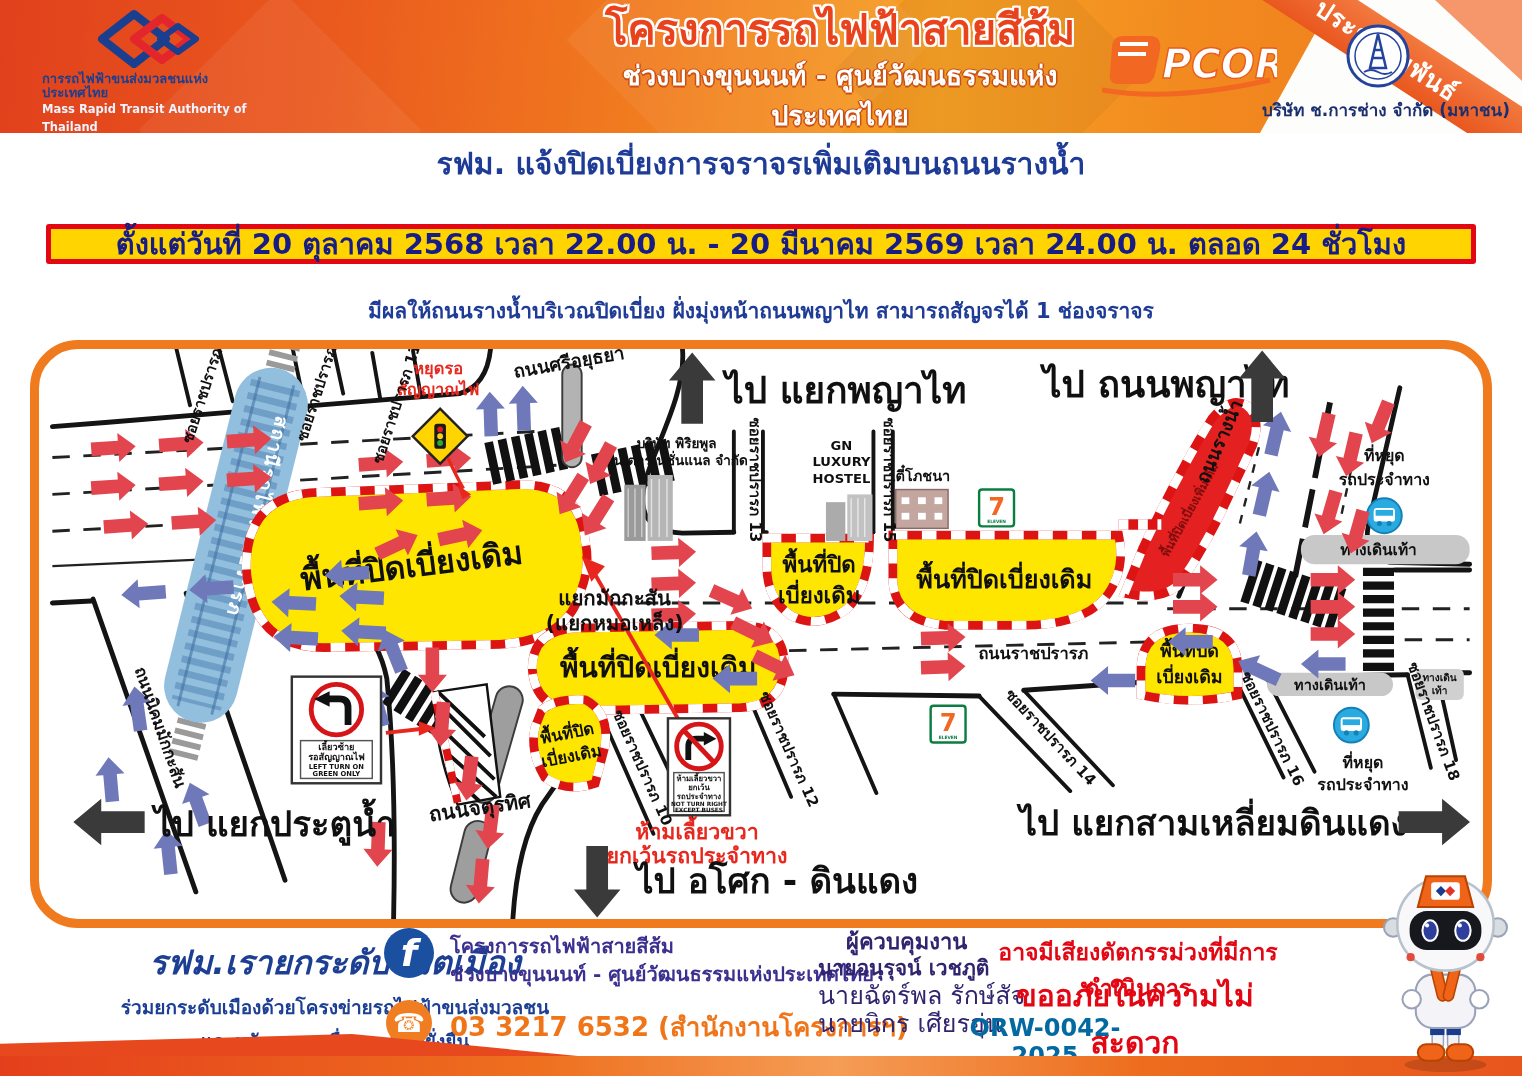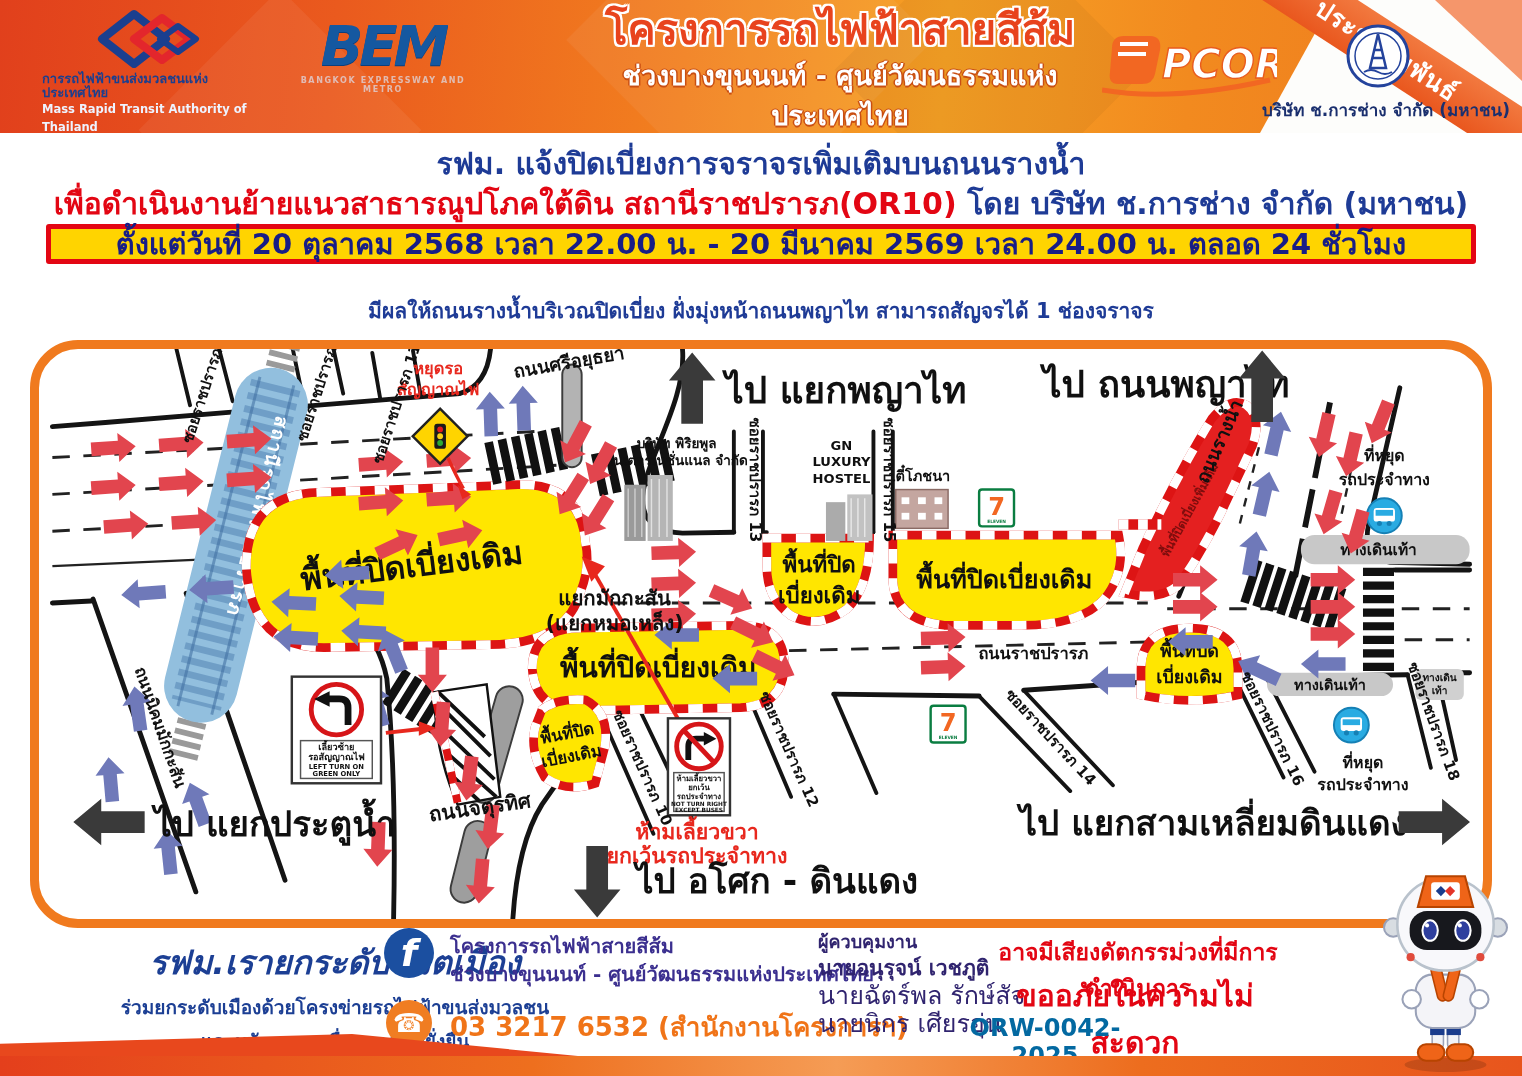--- a/index.html
+++ b/index.html
@@ -71,21 +71,21 @@
   .slogan-sub2{position:absolute;left:40px;top:1026px;width:590px;text-align:center;
       font-size:19px;font-weight:800;color:#1c3f94;}
   .fb-icon{position:absolute;left:384px;top:928px;width:50px;height:50px;border-radius:50%;
       background:#1b4fa0;color:#fff;font-size:38px;font-weight:800;text-align:center;line-height:50px;font-style:italic;}
   .fb-l1{position:absolute;left:450px;top:930px;font-size:20px;font-weight:800;color:#3b2f8f;}
   .fb-l2{position:absolute;left:450px;top:958px;font-size:20px;font-weight:800;color:#3b2f8f;}
   .ph-icon{position:absolute;left:386px;top:1000px;width:46px;height:46px;border-radius:50%;
       background:#f07d22;color:#fff;font-size:26px;text-align:center;line-height:46px;}
   .ph-num{position:absolute;left:450px;top:1006px;font-size:26px;font-weight:800;color:#f07418;}
   .sup{position:absolute;left:818px;top:928px;color:#30246f;}
-  .sup-title{font-size:18px;font-weight:800;line-height:27px;}
+  .sup-title{font-size:22px;font-weight:800;line-height:27px;margin-left:28px;}
   .sup-n1{font-size:21px;font-weight:800;line-height:27px;}
   .sup-n{font-size:25px;font-weight:400;line-height:28px;}
   .notice1{position:absolute;left:968px;top:934px;width:340px;text-align:center;
       font-size:23px;font-weight:800;color:#e30613;}
   .notice2{position:absolute;left:985px;top:972px;width:300px;text-align:center;
       font-size:30px;font-weight:800;color:#e30613;}
   .doc-no{position:absolute;left:955px;top:1014px;width:180px;text-align:center;
       font-size:24px;font-weight:800;color:#0369a1;}
   .mascot{position:absolute;left:1378px;top:868px;}
   .band{position:absolute;left:0;right:0;bottom:0;height:20px;
@@ -108,24 +108,20 @@
         <g fill="none" stroke-linejoin="round">
           <path d="M38,33 L70,8 L102,33 L70,58 Z" stroke="#1b3f8f" stroke-width="8"></path>
           <path d="M70,33 L98,12 L126,33 L98,54 Z" stroke="#e3262c" stroke-width="8"></path>
           <path d="M96,33 L114,20 L132,33 L114,46 Z" stroke="#1b3f8f" stroke-width="6"></path>
         </g>
       </svg>
       <div class="mrta-th">การรถไฟฟ้าขนส่งมวลชนแห่งประเทศไทย</div>
       <div class="mrta-en">Mass Rapid Transit Authority of Thailand</div>
     </div>
 
-    <div class="bem">
-      <div class="bem-txt">BEM</div>
-      <div class="bem-sub">BANGKOK EXPRESSWAY AND METRO</div>
-    </div>
 
     <div class="title-block">
       <div class="title-main">โครงการรถไฟฟ้าสายสีส้ม</div>
       <div class="title-sub">ช่วงบางขุนนนท์ - ศูนย์วัฒนธรรมแห่งประเทศไทย</div>
     </div>
 
     <div class="pcor">
       <svg width="175" height="74" viewBox="0 0 175 74">
         <path d="M10,20 Q10,8 22,8 L48,8 Q60,8 58,22 L53,46 Q51,56 40,56 L16,56 Q6,56 8,44 Z" fill="#f26722"></path>
         <path d="M18,16 L46,16 M16,26 L44,26" stroke="#fff" stroke-width="4" fill="none"></path>
@@ -145,23 +141,20 @@
         <circle cx="32" cy="32" r="30" fill="#ffffff" stroke="#24439c" stroke-width="3"></circle>
         <circle cx="32" cy="32" r="23" fill="none" stroke="#24439c" stroke-width="1.5"></circle>
         <path d="M32,10 L24,44 L40,44 Z M28,26 L36,26 M26,34 L38,34" fill="none" stroke="#24439c" stroke-width="2.5"></path>
         <path d="M18,48 Q25,44 32,48 Q39,52 46,48" fill="none" stroke="#24439c" stroke-width="2"></path>
       </svg>
     </div>
     <div class="ck-name">บริษัท ช.การช่าง จำกัด (มหาชน)</div>
   </div>
 
   <div class="ann-l1">รฟม. แจ้งปิดเบี่ยงการจราจรเพิ่มเติมบนถนนรางน้ำ</div>
-  <div class="ann-l2">
-    <span class="red">เพื่อดำเนินงานย้ายแนวสาธารณูปโภคใต้ดิน สถานีราชปรารภ(OR10)</span><span class="blue"> โดย บริษัท ช.การช่าง จำกัด (มหาชน)</span>
-  </div>
   <div class="banner">
     <span>ตั้งแต่วันที่ 20 ตุลาคม 2568 เวลา 22.00 น. - 20 มีนาคม 2569 เวลา 24.00 น. ตลอด 24 ชั่วโมง</span>
   </div>
   <div class="effect">มีผลให้ถนนรางน้ำบริเวณปิดเบี่ยง ฝั่งมุ่งหน้าถนนพญาไท สามารถสัญจรได้ 1 ช่องจราจร</div>
 
   <div class="map-wrap">
   <svg viewBox="0 0 1462 588" width="1444" height="570">
     <defs>
       <path id="arw" d="M-22,-7 L6,-7 L6,-15 L24,0 L6,15 L6,7 L-22,7 Z"></path>
       <path id="a1" d="M200,225 Q200,150 275,148 L480,140 Q545,138 550,200 Q555,225 545,250 Q530,305 450,305 L280,308 Q205,308 200,225 Z"></path>

